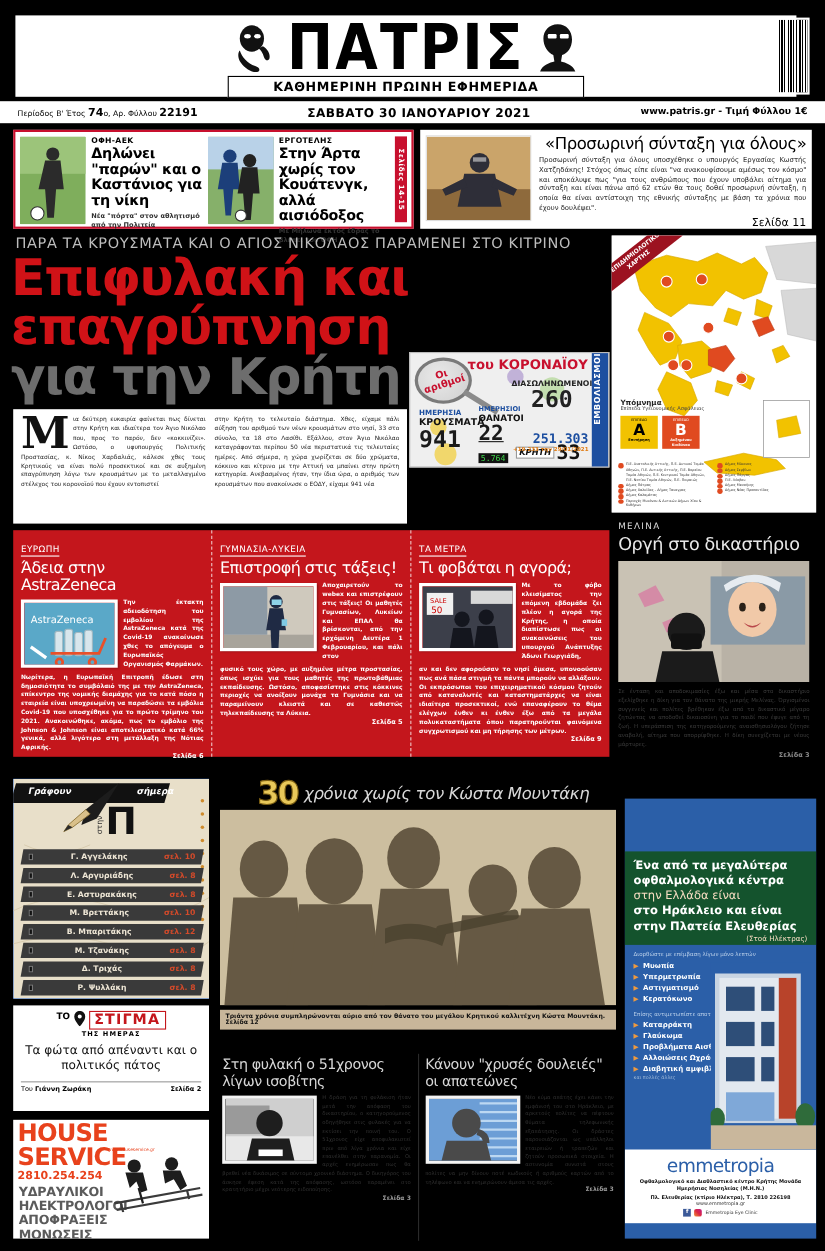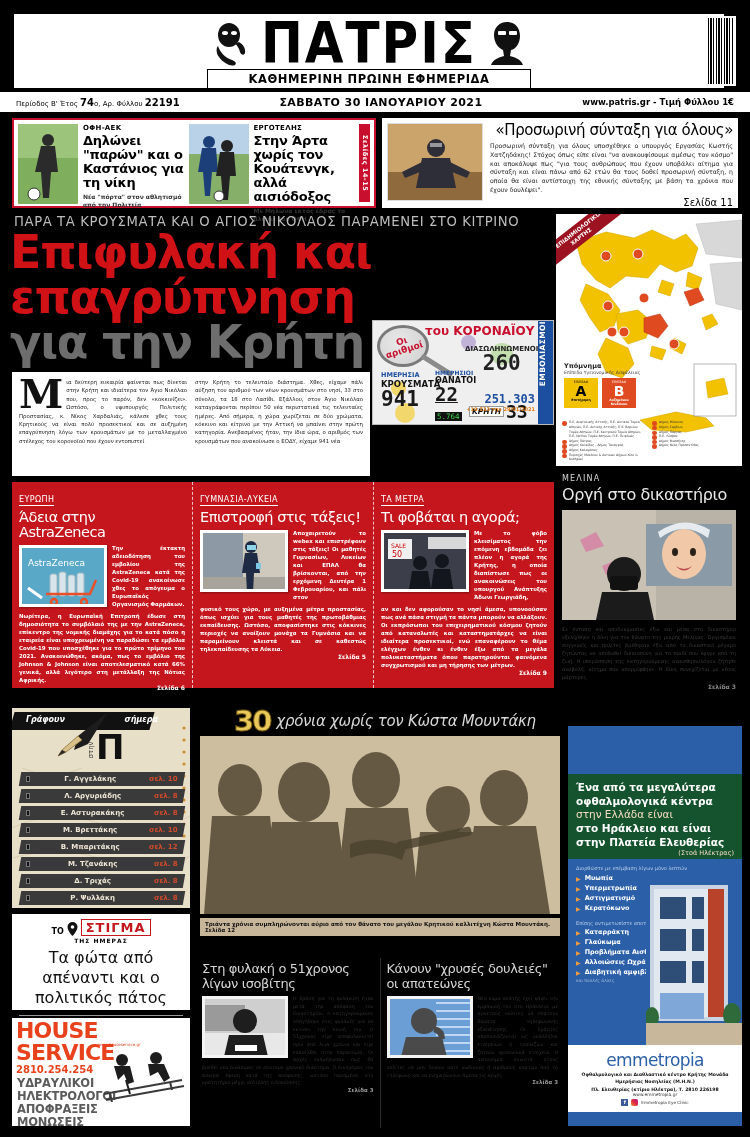--- a/index.html
+++ b/index.html
@@ -201,26 +201,26 @@
   .gr-list { position:absolute; left:8px; top:64px; width:164px; }
   .gr-item { background:#3a3a3a; color:#efe7d6; height:14px; margin-bottom:3px; display:flex; align-items:center;
              transform:skewX(-10deg); padding:0 6px; font-size:7px; font-weight:bold; }
   .gr-item > span { transform:skewX(10deg); }
   .gr-sq { width:4px; height:6px; background:#111; border:1px solid #777; margin-right:5px; }
   .gr-name { flex:1; text-align:center; }
   .gr-pg { color:#d34a2a; margin-left:4px; }
 
   
   .stigma { position:absolute; left:12px; top:914px; width:178px; height:96px; background:#fff; padding:5px 7px; }
-  .st-top { display:flex; align-items:flex-end; justify-content:center; gap:3px; }
+  .st-top { display:flex; align-items:flex-start; justify-content:center; gap:3px; }
   .st-to { font-size:8px; font-weight:bold; }
   .st-pin { width:11px; height:14px; }
   .st-word { border:1.5px solid #c4161c; color:#c4161c; font-weight:bold; font-size:13px; padding:0 4px; letter-spacing:1px; }
   .st-day { text-align:center; font-size:6px; font-weight:bold; letter-spacing:1px; margin-top:1px; }
-  .st-head { text-align:center; font-size:16px; line-height:1.25; margin-top:4px; color:#111; }
+  .st-head { text-align:center; font-size:11px; line-height:1.25; margin-top:4px; color:#111; }
   .st-foot { display:flex; justify-content:space-between; border-top:1px solid #999; margin-top:7px; padding-top:3px; font-size:6px; }
   .st-foot b { font-size:6px; }
 
   
   .house { position:absolute; left:12px; top:1018px; width:178px; height:108px; background:#fff; overflow:hidden; }
   .hs-title { color:#e8421c; font-weight:bold; font-size:22px; letter-spacing:-.8px; padding:2px 4px 0; line-height:1; }
   .hs-phone { color:#e8421c; font-weight:bold; font-size:10px; padding:0 4px; }
   .hs-web { color:#e8421c; font-size:4px; position:absolute; left:86px; top:24px; }
   .hs-lines { padding:2px 5px; }
   .hs-lines div { color:#5b5b5b; font-weight:bold; font-size:11.5px; line-height:1.12; letter-spacing:-.2px; }

